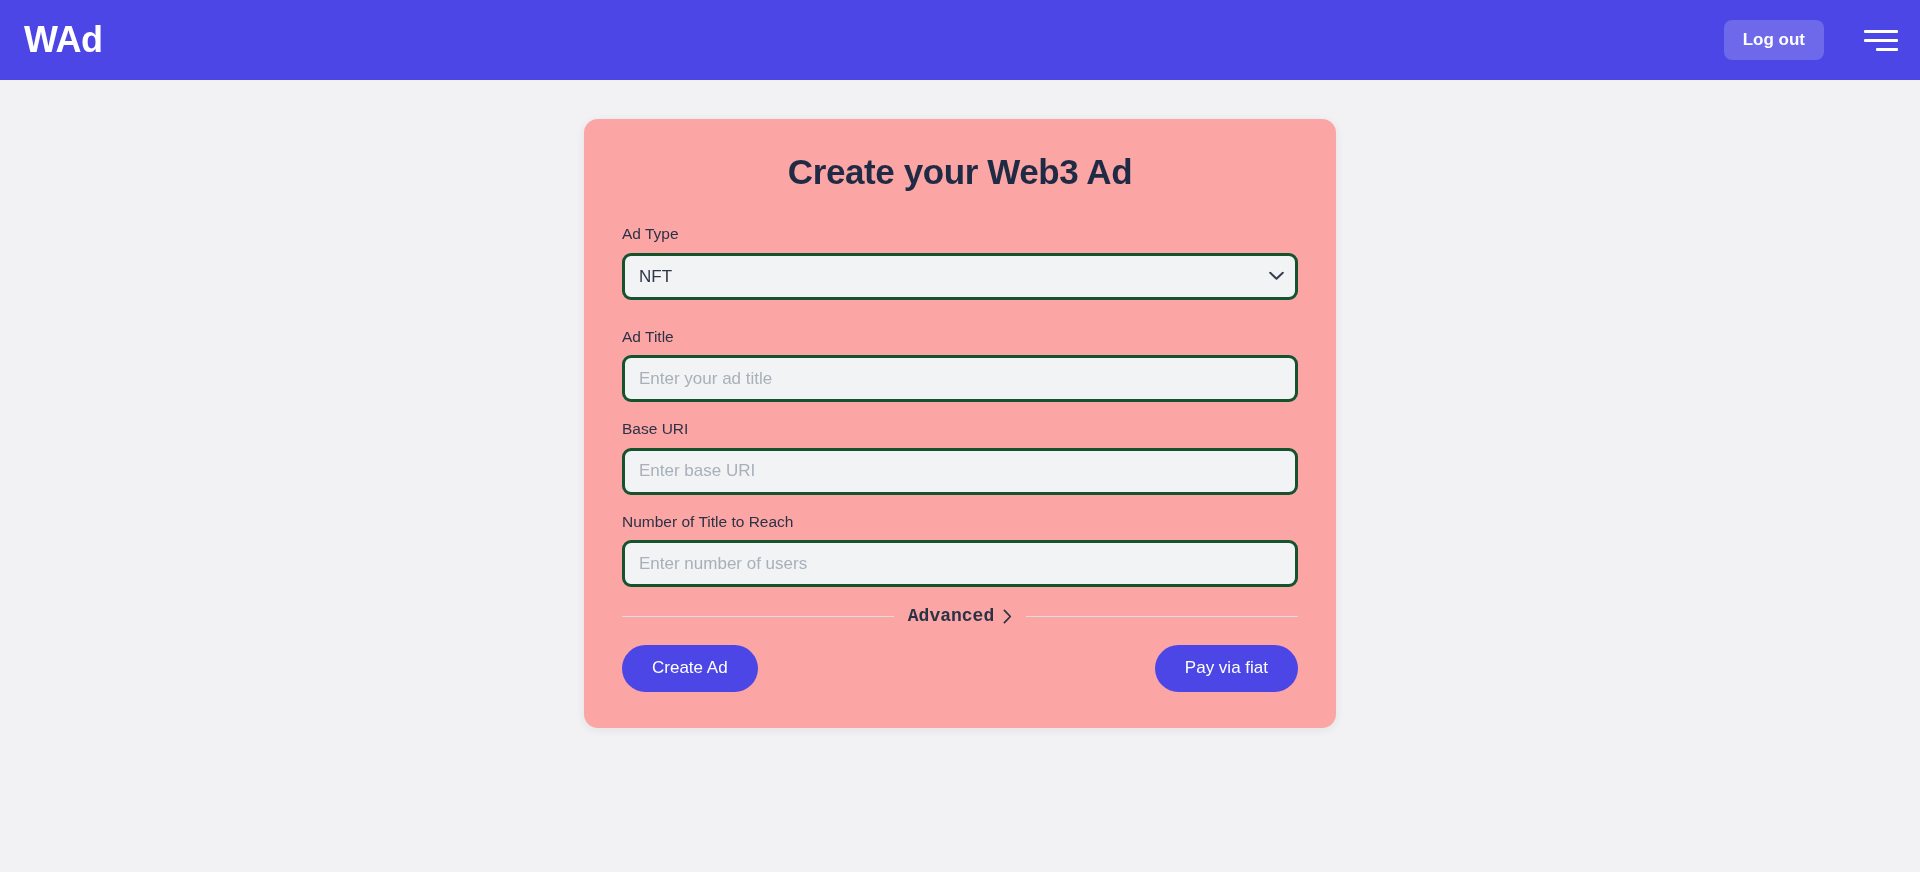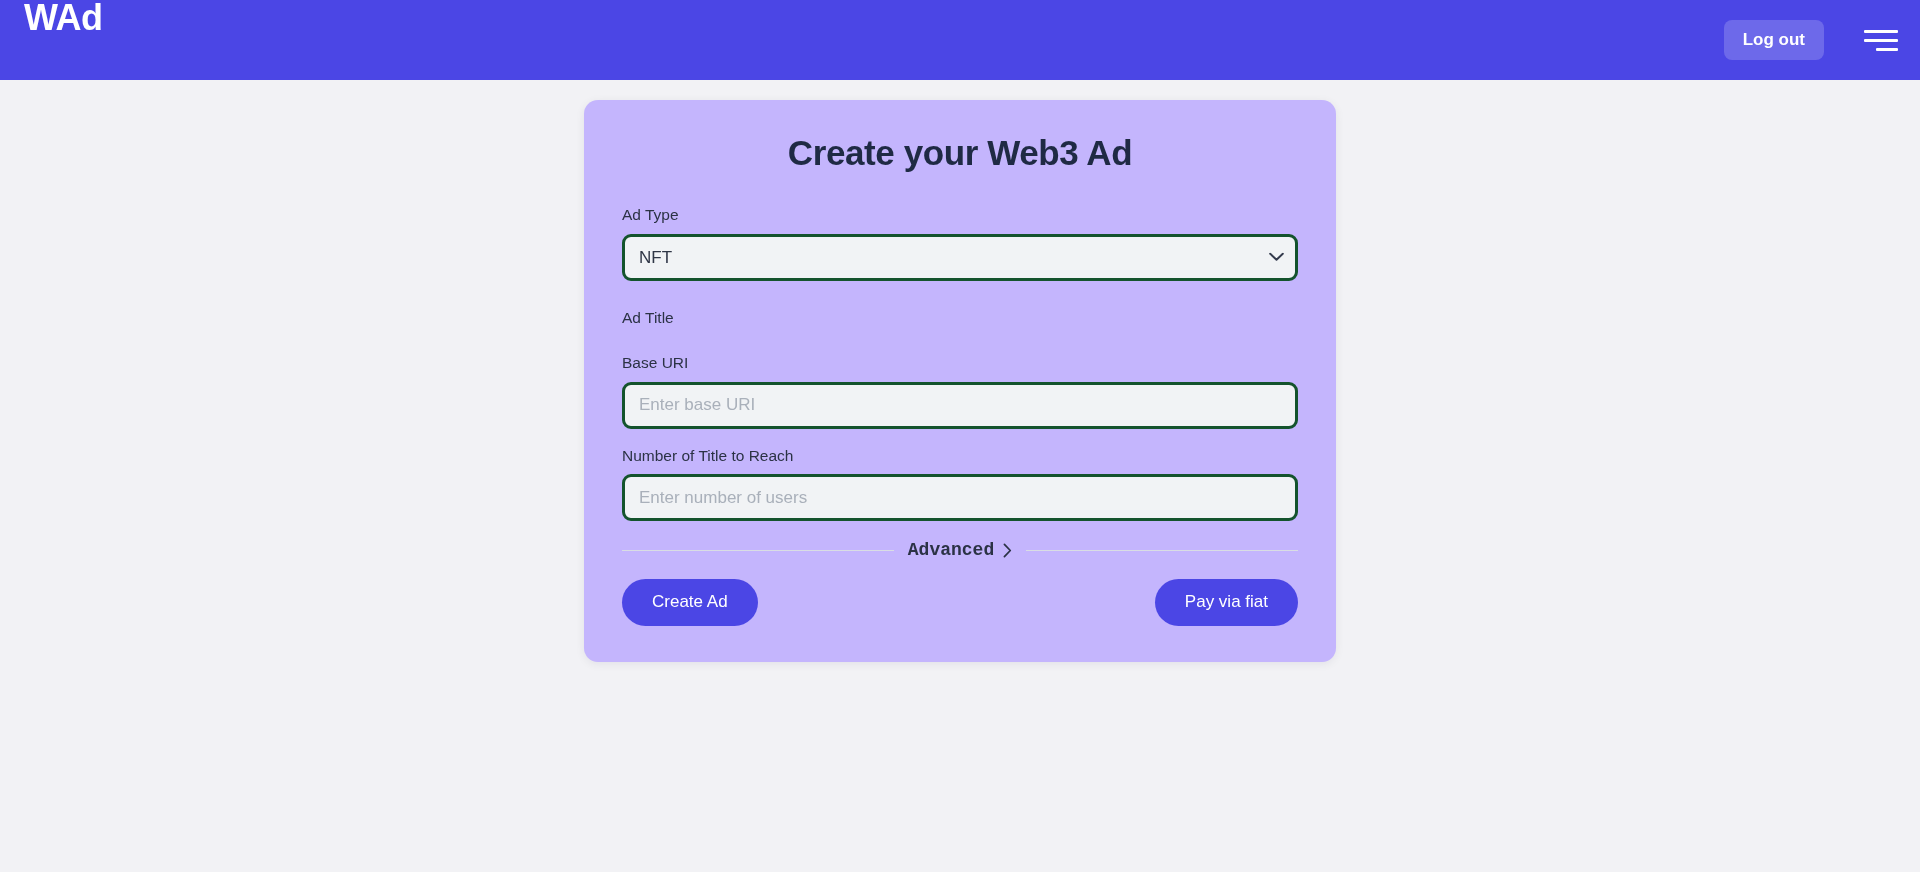--- a/index.html
+++ b/index.html
@@ -14,20 +14,21 @@
     background: #f2f2f5;
     font-family: "Liberation Sans", sans-serif;
     -webkit-font-smoothing: antialiased;
   }
 
   
   .navbar {
     height: 80px;
     background: #4b46e5;
     display: flex;
+    align-items: center;
     justify-content: space-between;
     padding: 0 22px 0 24px;
     position: relative;
   }
 
   .brand {
     color: #ffffff;
     font-size: 36px;
     font-weight: bold;
     letter-spacing: -0.5px;
@@ -77,25 +78,26 @@
   
   .page {
     height: 792px;
     display: flex;
     justify-content: center;
     padding-top: 20px;
   }
 
   .card {
     width: 752px;
-    background: #c4b5fd;
+    background: #fca5a5;
     border-radius: 14px;
     box-shadow: 0 2px 10px rgba(20, 20, 50, 0.07);
     padding: 32px 38px 36px 38px;
     height: fit-content;
+    margin-top: 19px;
   }
 
   .card-title {
     text-align: center;
     font-size: 35px;
     font-weight: bold;
     color: #1f2a44;
     letter-spacing: -0.4px;
     margin-bottom: 32px;
     line-height: 1.2;
@@ -230,20 +232,21 @@
         <path d="M1.2 1.3L7.5 7.2L13.8 1.3" stroke="#343b4d" stroke-width="2" stroke-linecap="round" stroke-linejoin="round"></path>
       </svg>
     </div>
 
     <div class="spacer-10"></div>
 
 
     <div class="spacer-18"></div>
 
     <label class="field-label">Ad Title</label>
+    <input class="control" type="text" placeholder="Enter your ad title" style="">
 
     <div class="spacer-18"></div>
 
     <label class="field-label">Base URI</label>
     <input class="control" type="text" placeholder="Enter base URI" style="">
 
     <div class="spacer-18"></div>
 
     <label class="field-label">Number of Title to Reach</label>
     <input class="control" type="text" placeholder="Enter number of users" style="">

